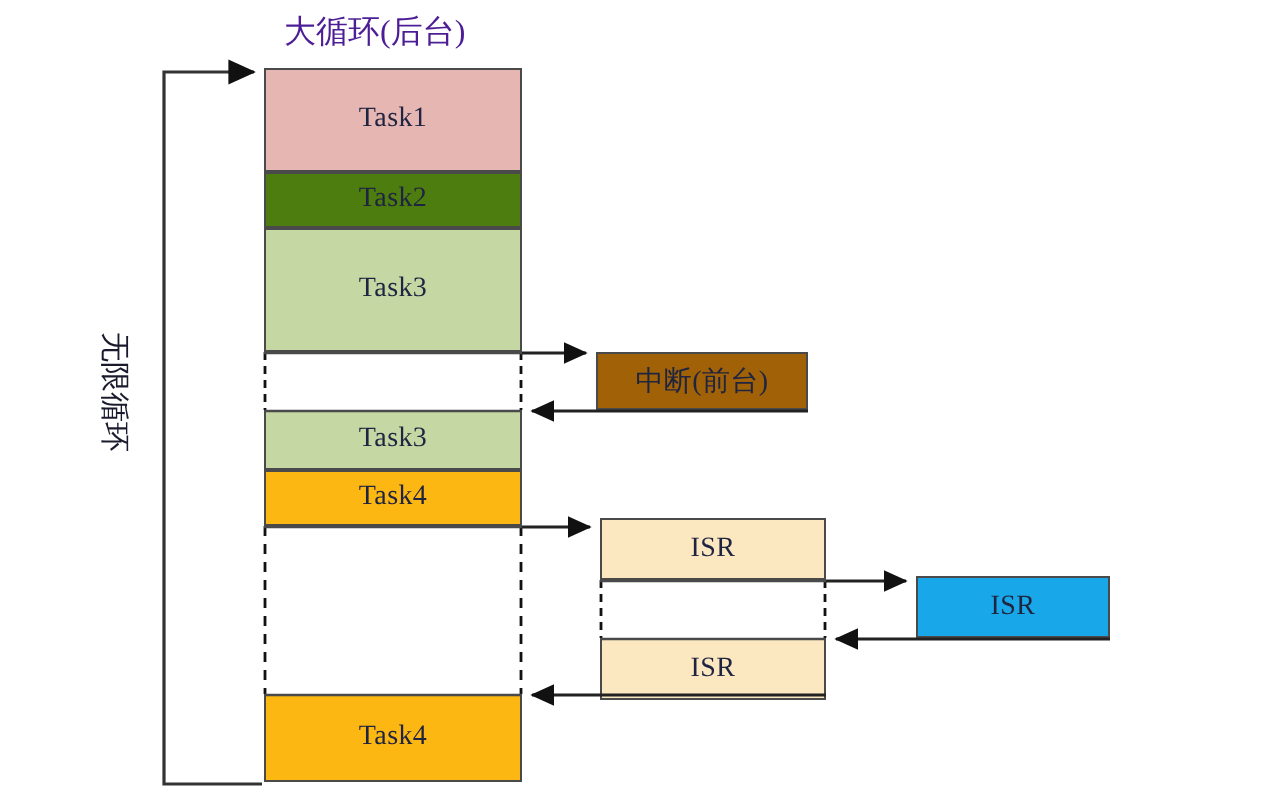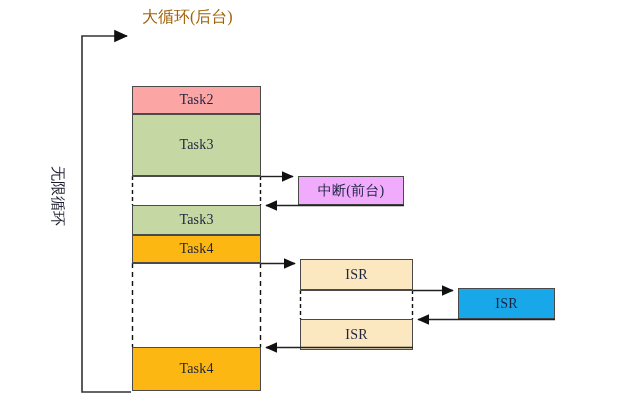--- a/index.html
+++ b/index.html
@@ -7,21 +7,21 @@
     width:641px;height:405px;
     background:#ffffff;
     font-family:"Liberation Serif","DejaVu Serif",serif;
     position:relative;
     overflow:hidden;
   }
   #stage{position:absolute;left:0;top:0;width:641px;height:405px;}
 
   .lbl{
     position:absolute;
-    color:#a16207;
+    color:#4c1d95;
     font-size:15px;
     white-space:nowrap;
     line-height:1;
   }
 
   .box{
     position:absolute;
     box-sizing:border-box;
     border:1px solid #4a4a4a;
     display:flex;
@@ -44,42 +44,45 @@
 </style>
 </head>
 <body>
 
 <div id="stage">
 
   <div class="lbl" style="left:142px;top:9px;font-size:16px;">大循环(后台)</div>
 
   <div class="vtext" style="left:57px;top:186px;width:40px;transform:translate(-50%,-50%) rotate(90deg);text-align:center;">无限循环</div>
 
+  <div class="box" style="left:132px;top:34px;width:129px;height:52px;background:#E5B6B2;">
+    <span>Task1</span>
+  </div>
 
-  <div class="box" style="left:132px;top:86px;width:129px;height:28px;background:#fca5a5;">
+  <div class="box" style="left:132px;top:86px;width:129px;height:28px;background:#4d7c0f;">
     <span>Task2</span>
   </div>
 
   <div class="box" style="left:132px;top:114px;width:129px;height:62px;background:#C5D7A3;">
     <span>Task3</span>
   </div>
 
   <div class="box" style="left:132px;top:205px;width:129px;height:30px;background:#C5D7A3;">
     <span>Task3</span>
   </div>
 
   <div class="box" style="left:132px;top:235px;width:129px;height:28px;background:#FCB712;">
     <span>Task4</span>
   </div>
 
   <div class="box" style="left:132px;top:347px;width:129px;height:44px;background:#FCB712;">
     <span>Task4</span>
   </div>
 
-  <div class="box" style="left:298px;top:176px;width:106px;height:29px;background:#f0abfc;">
+  <div class="box" style="left:298px;top:176px;width:106px;height:29px;background:#a16207;">
     <span>中断(前台)</span>
   </div>
 
   <div class="box" style="left:300px;top:259px;width:113px;height:31px;background:#FBE8C0;">
     <span>ISR</span>
   </div>
 
   <div class="box" style="left:300px;top:319px;width:113px;height:31px;background:#FBE8C0;">
     <span>ISR</span>
   </div>

